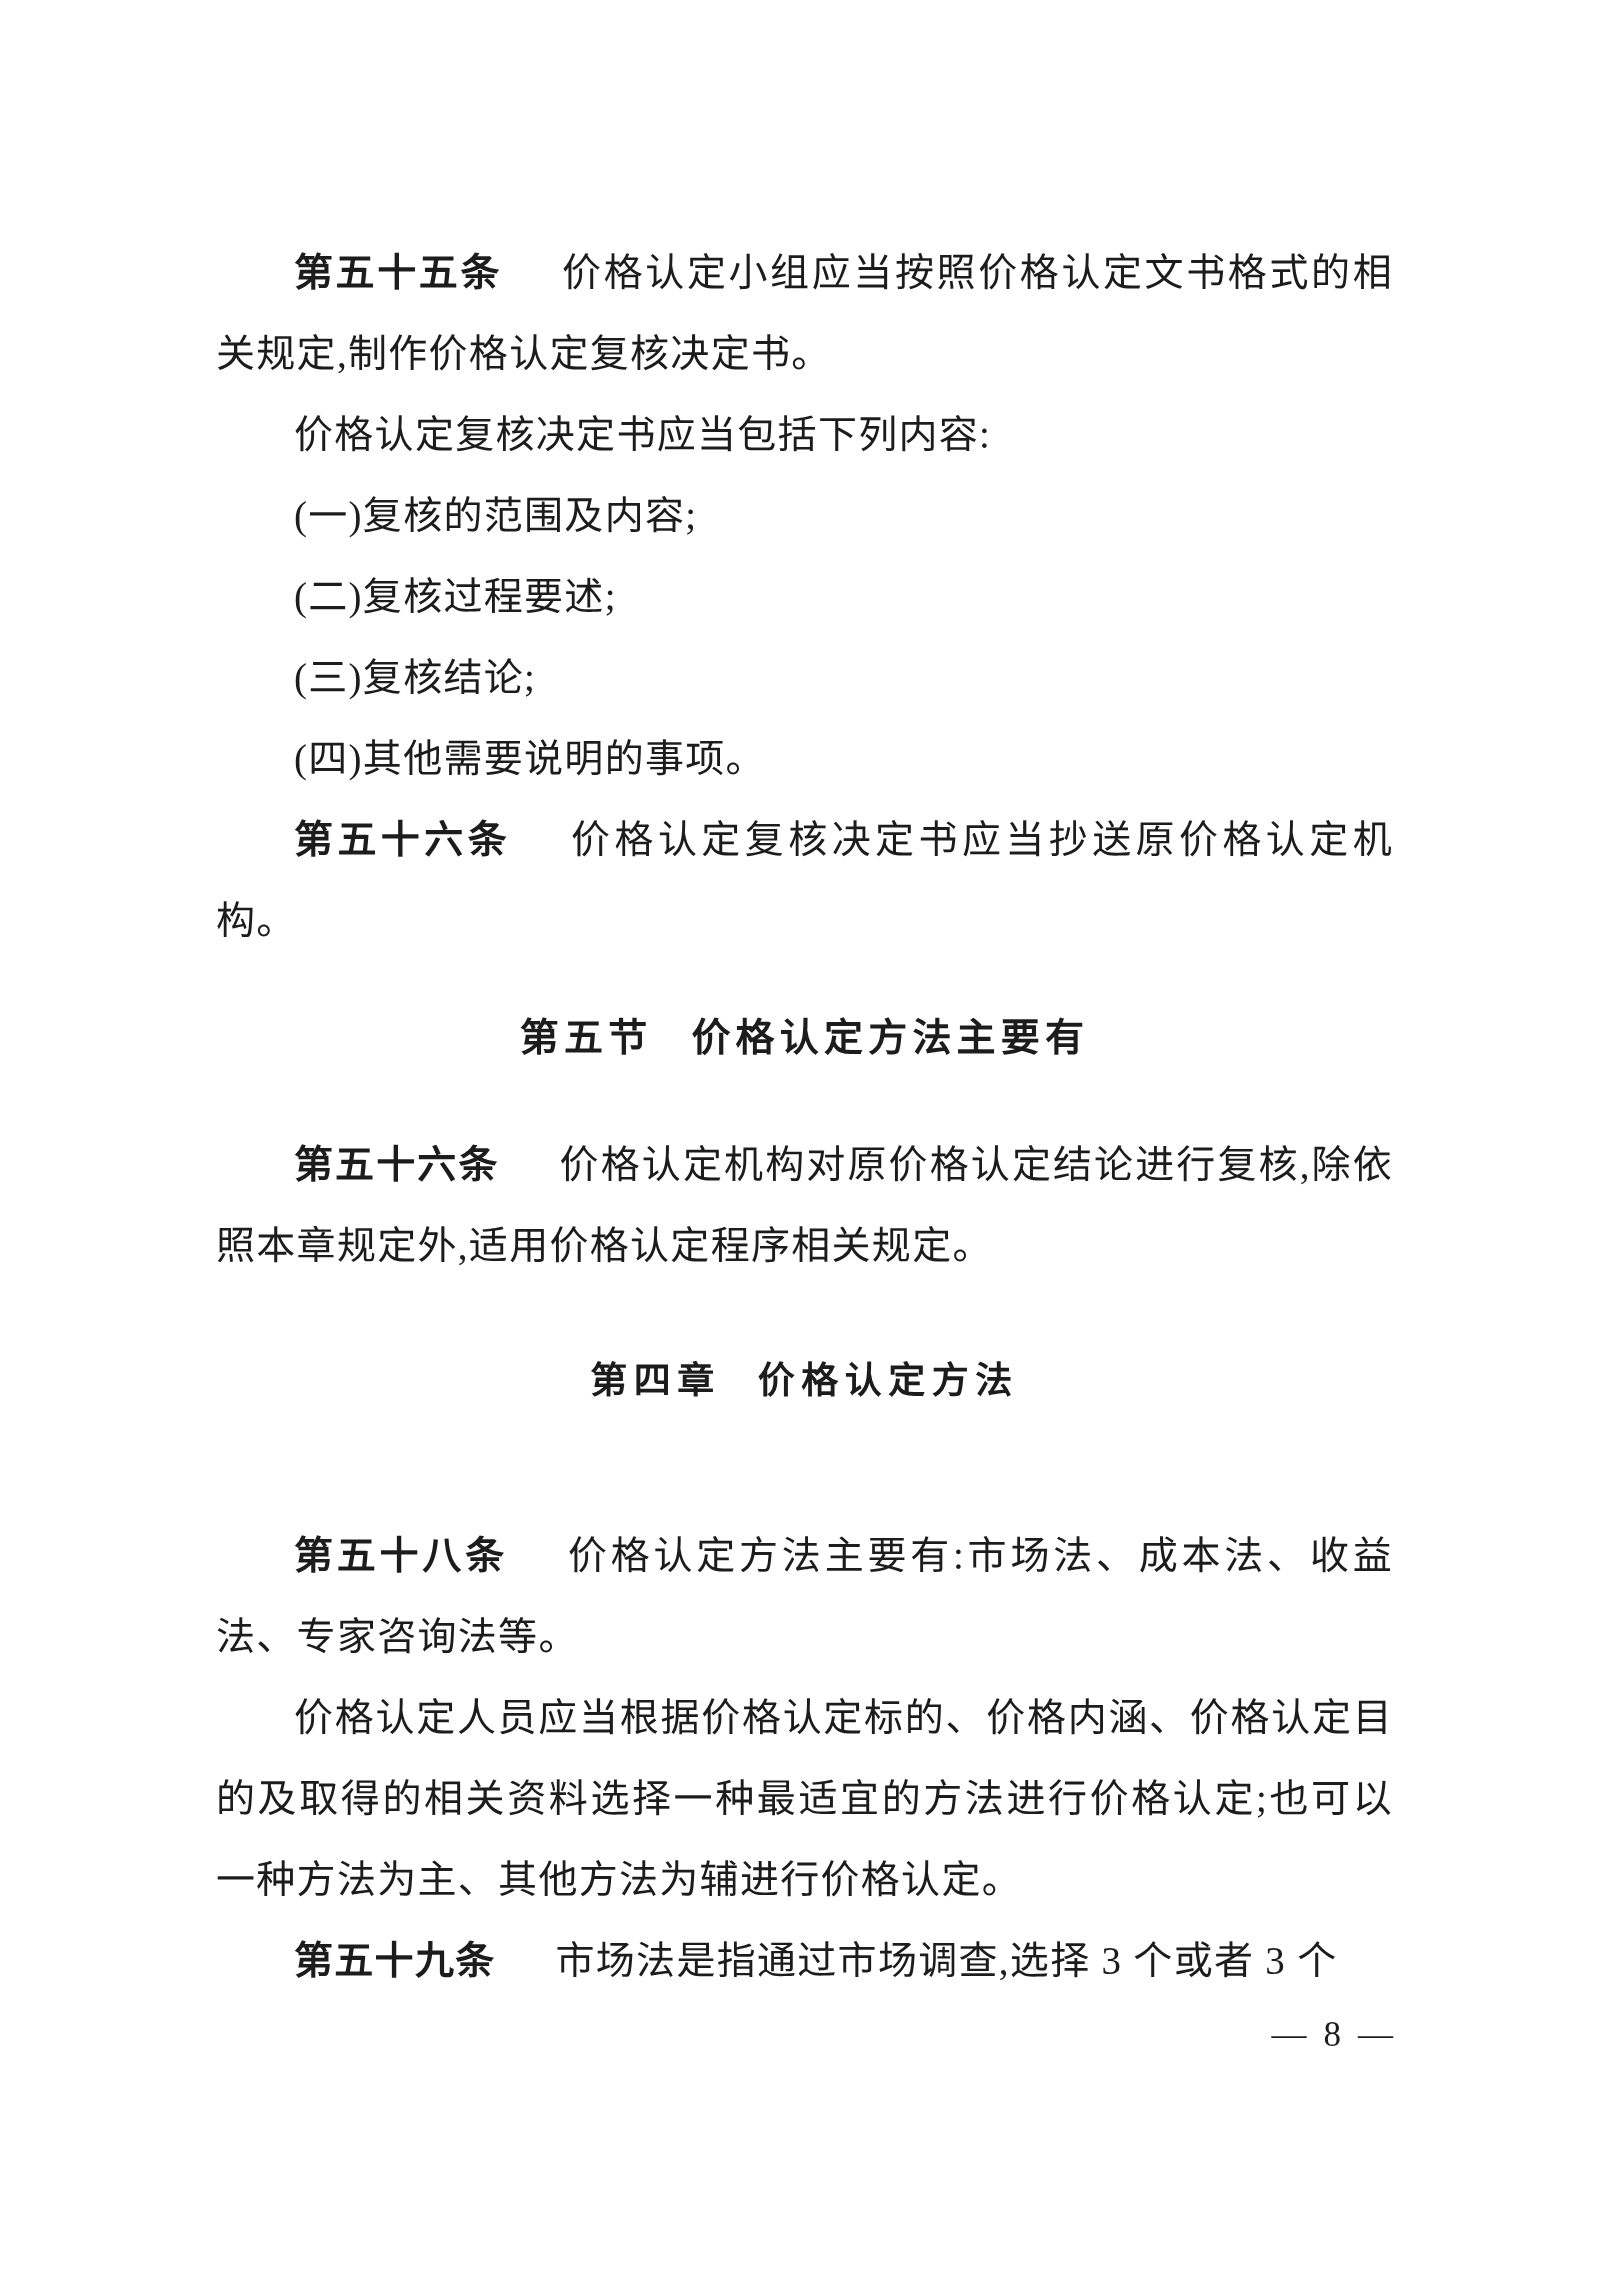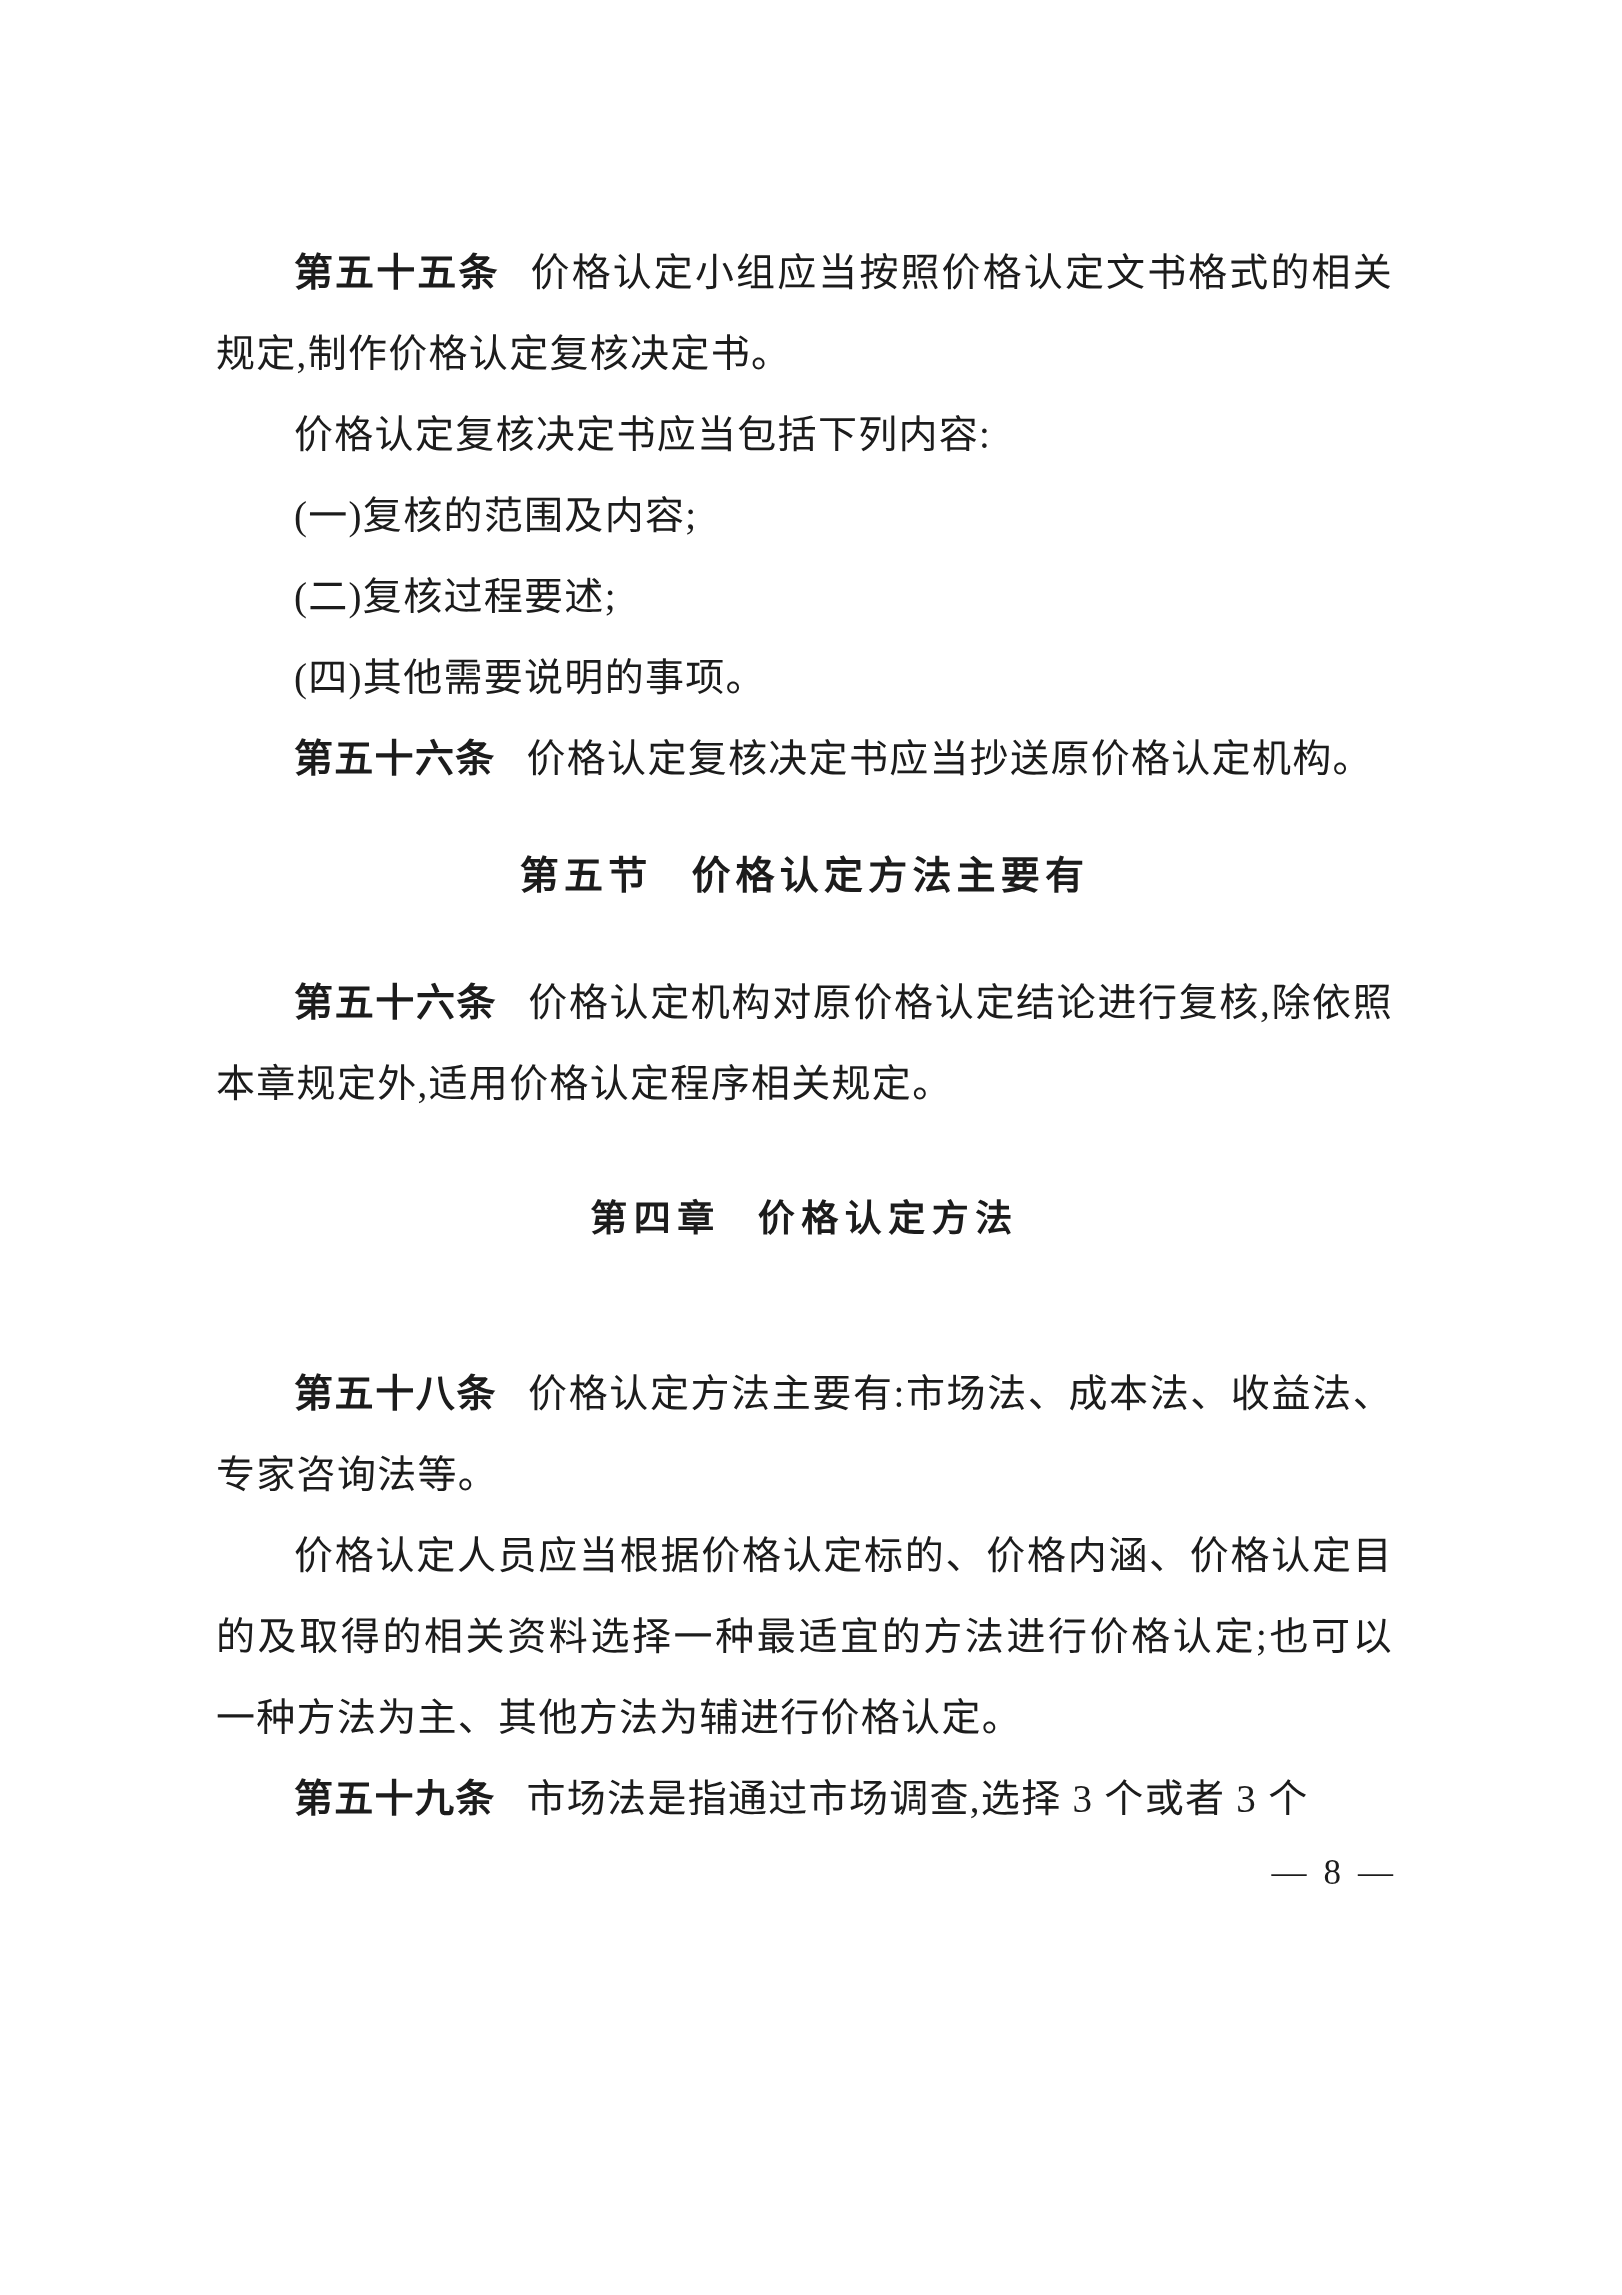--- a/index.html
+++ b/index.html
@@ -23,21 +23,21 @@
     margin: 0;
     font-size: 39px;
     line-height: 81px;
     letter-spacing: 1.3px;
     text-align: justify;
     text-indent: 2em;
   }
   .lead {
     font-family: "Liberation Sans", "DejaVu Sans", sans-serif;
     font-weight: bold;
-    margin-right: 31px;
+    margin-right: 60px;
   }
   .section-heading {
     margin: 36px 0 46px 0;
     font-size: 39px;
     line-height: 81px;
     font-weight: bold;
     letter-spacing: 5.2px;
     text-align: center;
     font-family: "Liberation Serif", "DejaVu Serif", serif;
   }
@@ -71,20 +71,21 @@
   <main>
 
     <p class="para"><span class="lead">第五十五条</span><span>价格认定小组应当按照价格认定文书格式的相关规定,制作价格认定复核决定书。</span></p>
 
     <p class="para"><span>价格认定复核决定书应当包括下列内容:</span></p>
 
     <p class="para"><span>(一)复核的范围及内容;</span></p>
 
     <p class="para"><span>(二)复核过程要述;</span></p>
 
+    <p class="para"><span>(三)复核结论;</span></p>
 
     <p class="para"><span>(四)其他需要说明的事项。</span></p>
 
     <p class="para"><span class="lead">第五十六条</span><span>价格认定复核决定书应当抄送原价格认定机构。</span></p>
 
     <h3 class="section-heading"><span class="h-label">第五节</span><span>价格认定方法主要有</span></h3>
 
     <p class="para"><span class="lead">第五十六条</span><span>价格认定机构对原价格认定结论进行复核,除依照本章规定外,适用价格认定程序相关规定。</span></p>
 
     <h2 class="chapter-heading"><span class="h-label">第四章</span><span>价格认定方法</span></h2>

